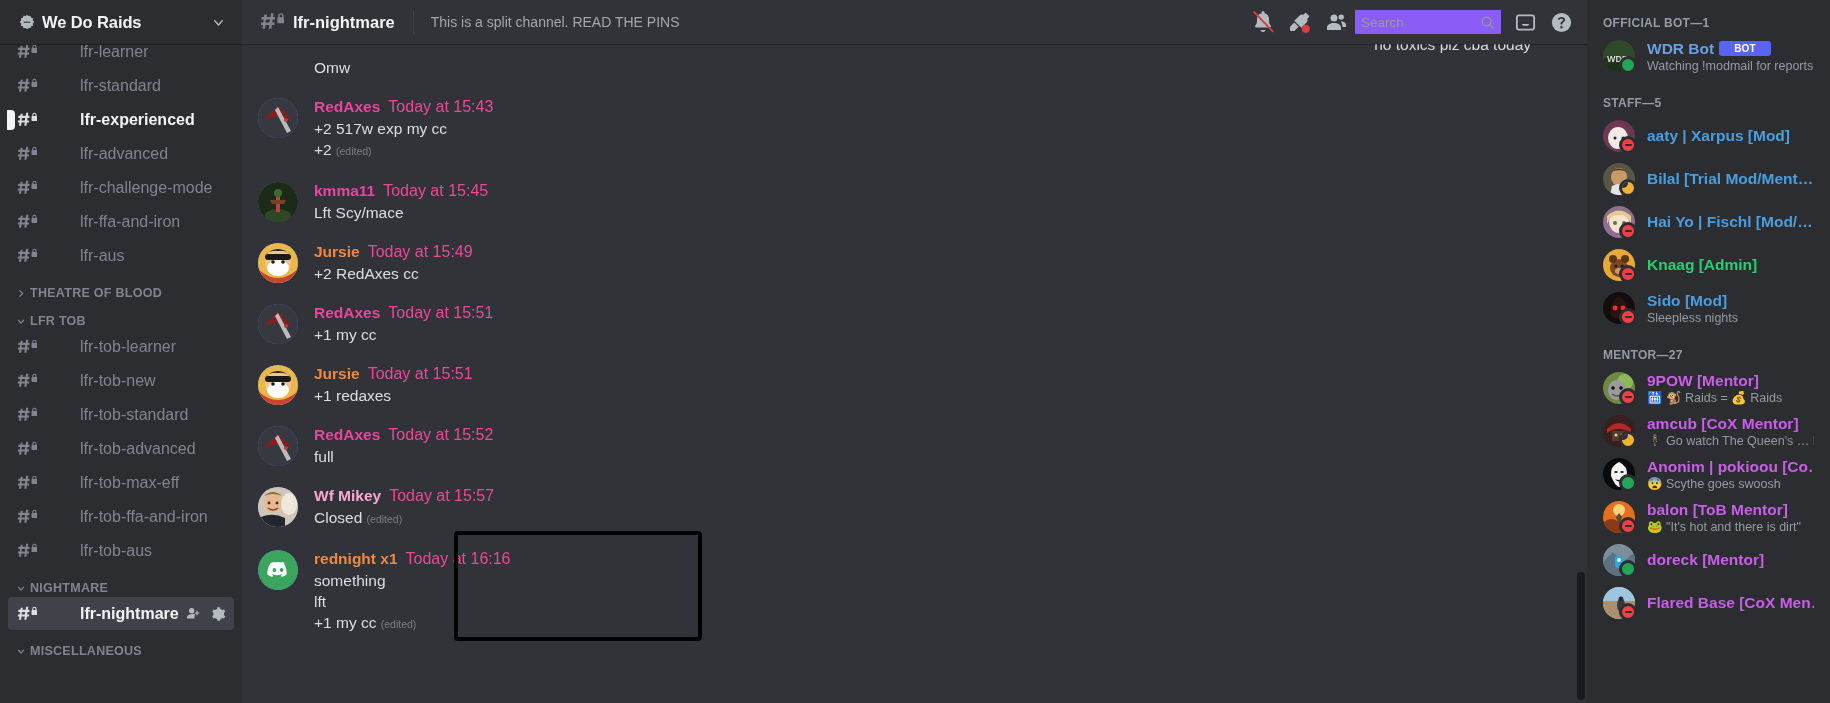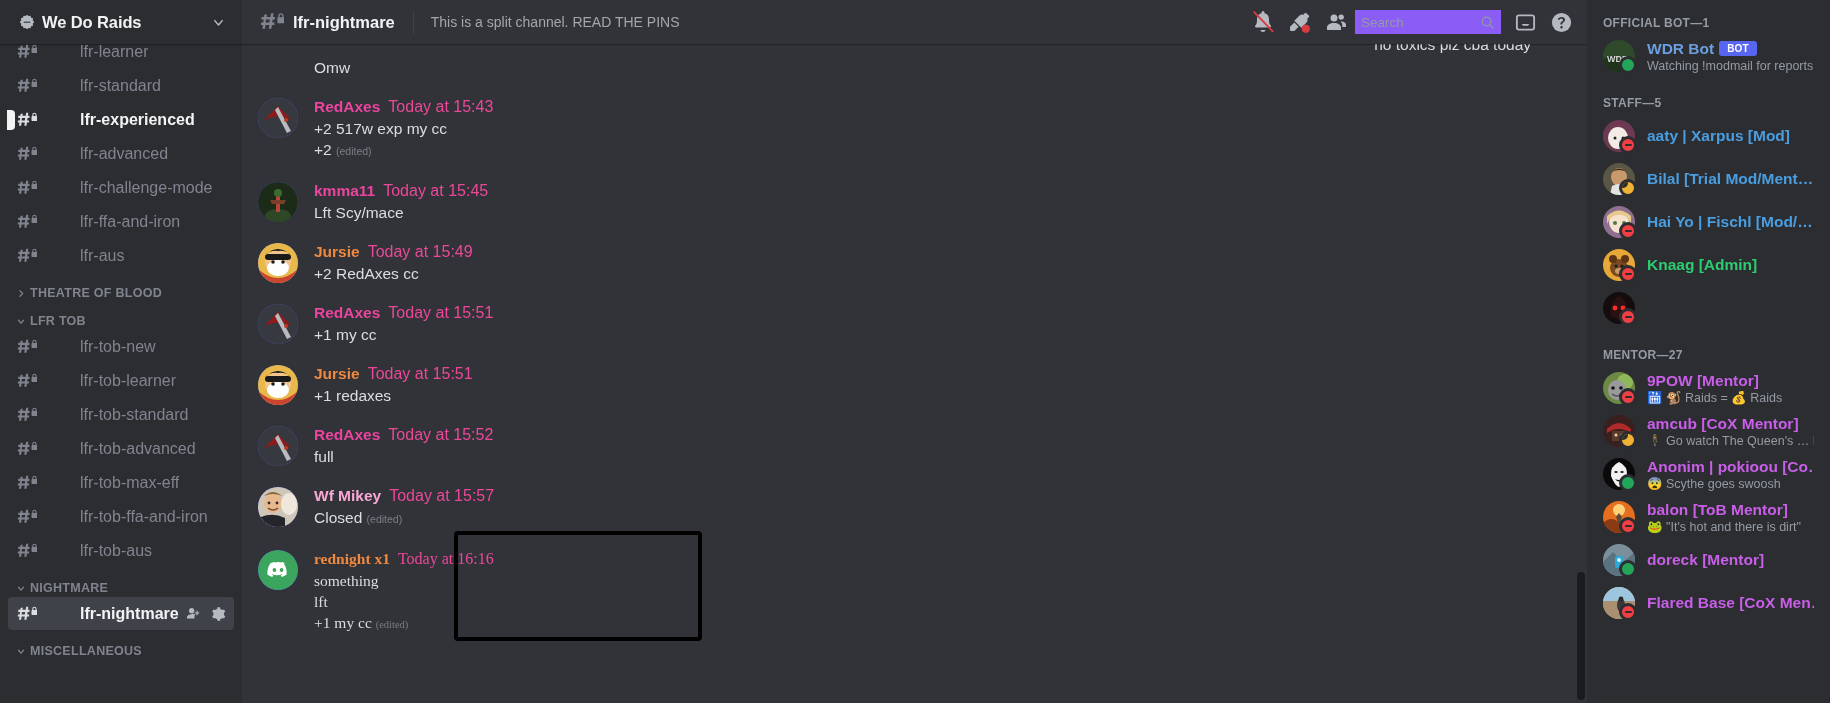--- a/index.html
+++ b/index.html
@@ -100,21 +100,21 @@
   .status.dnd { background: #f23f43; }
   .status.idle { background: #f0b232; }
   .status.dnd::after { content:''; position:absolute; left:2.5px; top:4.7px; width:7px; height:2.6px; background:#2b2d31; border-radius:1px; }
   .status.idle { background: #f0b232; overflow: hidden; }
   .status.idle::after { content:''; position:absolute; left:-4px; top:-4px; width:10px; height:10px; border-radius:50%; background:#2b2d31; }
   .m-info { min-width: 0; flex: 1; }
   .m-name { font-size: 15.5px; font-weight: 600; white-space: nowrap; overflow: hidden; text-overflow: clip; line-height: 20px; }
   .m-sub { font-size: 12.5px; color: #949ba4; white-space: nowrap; overflow: hidden; line-height: 15px; display: flex; align-items: center; gap: 3px; text-align: center; }
   .bot-tag {
     background: #5865f2; color: #fff; font-size: 10px; font-weight: bold;
-    border-radius: 3px; padding: 1px 8px; margin-left: 5px; vertical-align: 2px;
+    border-radius: 3px; padding: 1px 15px; margin-left: 5px; vertical-align: 2px;
     letter-spacing: .2px; display: inline-block; line-height: 13px;
   }
 </style>
 </head>
 <body>
 
 <div class="app">
 
   <div class="sidebar">
 
@@ -214,30 +214,30 @@
           </span>
           <span class="cat-name">LFR TOB</span>
         </div>
         <div class="chan-row">
           <span class="hashicon">
             <svg width="20" height="20" viewBox="0 0 24 24" fill="currentColor">
               <path d="M10.99 3.16l-.53 3.84H6.6l.35-2.5H4.4l-.35 2.5H1.5v2.5h2.2l-.42 3H1v2.5h1.93l-.54 3.84h2.55l.54-3.84h3.86l-.54 3.84h2.55l.54-3.84h2.56v-2.5h-2.21l.42-3h2.29V7h-1.94l.54-3.84h-2.56zM9.8 9.5l-.42 3H5.52l.42-3H9.8z"></path>
               <path d="M18.3 7.2V5.9a2.6 2.6 0 015.2 0v1.3h.6c.5 0 .9.4.9.9v4.3c0 .5-.4.9-.9.9h-5.8c-.5 0-.9-.4-.9-.9V8.1c0-.5.4-.9.9-.9h.1zm1.3 0h2.6V5.9a1.3 1.3 0 00-2.6 0v1.3z"></path>
             </svg>
           </span>
+          <span class="chan-name">lfr-tob-learner</span>
+        </div>
+        <div class="chan-row">
+          <span class="hashicon">
+            <svg width="20" height="20" viewBox="0 0 24 24" fill="currentColor">
+              <path d="M10.99 3.16l-.53 3.84H6.6l.35-2.5H4.4l-.35 2.5H1.5v2.5h2.2l-.42 3H1v2.5h1.93l-.54 3.84h2.55l.54-3.84h3.86l-.54 3.84h2.55l.54-3.84h2.56v-2.5h-2.21l.42-3h2.29V7h-1.94l.54-3.84h-2.56zM9.8 9.5l-.42 3H5.52l.42-3H9.8z"></path>
+              <path d="M18.3 7.2V5.9a2.6 2.6 0 015.2 0v1.3h.6c.5 0 .9.4.9.9v4.3c0 .5-.4.9-.9.9h-5.8c-.5 0-.9-.4-.9-.9V8.1c0-.5.4-.9.9-.9h.1zm1.3 0h2.6V5.9a1.3 1.3 0 00-2.6 0v1.3z"></path>
+            </svg>
+          </span>
           <span class="chan-name">lfr-tob-new</span>
-        </div>
-        <div class="chan-row">
-          <span class="hashicon">
-            <svg width="20" height="20" viewBox="0 0 24 24" fill="currentColor">
-              <path d="M10.99 3.16l-.53 3.84H6.6l.35-2.5H4.4l-.35 2.5H1.5v2.5h2.2l-.42 3H1v2.5h1.93l-.54 3.84h2.55l.54-3.84h3.86l-.54 3.84h2.55l.54-3.84h2.56v-2.5h-2.21l.42-3h2.29V7h-1.94l.54-3.84h-2.56zM9.8 9.5l-.42 3H5.52l.42-3H9.8z"></path>
-              <path d="M18.3 7.2V5.9a2.6 2.6 0 015.2 0v1.3h.6c.5 0 .9.4.9.9v4.3c0 .5-.4.9-.9.9h-5.8c-.5 0-.9-.4-.9-.9V8.1c0-.5.4-.9.9-.9h.1zm1.3 0h2.6V5.9a1.3 1.3 0 00-2.6 0v1.3z"></path>
-            </svg>
-          </span>
-          <span class="chan-name">lfr-tob-learner</span>
         </div>
         <div class="chan-row">
           <span class="hashicon">
             <svg width="20" height="20" viewBox="0 0 24 24" fill="currentColor">
               <path d="M10.99 3.16l-.53 3.84H6.6l.35-2.5H4.4l-.35 2.5H1.5v2.5h2.2l-.42 3H1v2.5h1.93l-.54 3.84h2.55l.54-3.84h3.86l-.54 3.84h2.55l.54-3.84h2.56v-2.5h-2.21l.42-3h2.29V7h-1.94l.54-3.84h-2.56zM9.8 9.5l-.42 3H5.52l.42-3H9.8z"></path>
               <path d="M18.3 7.2V5.9a2.6 2.6 0 015.2 0v1.3h.6c.5 0 .9.4.9.9v4.3c0 .5-.4.9-.9.9h-5.8c-.5 0-.9-.4-.9-.9V8.1c0-.5.4-.9.9-.9h.1zm1.3 0h2.6V5.9a1.3 1.3 0 00-2.6 0v1.3z"></path>
             </svg>
           </span>
           <span class="chan-name">lfr-tob-standard</span>
         </div>
@@ -502,21 +502,21 @@
                 <ellipse cx="31" cy="17" rx="8" ry="11" fill="#efe7dc"></ellipse>
               </svg></div>
             <div class="msg-body">
               <div class="msg-head">
                 <span class="msg-author" style="color:#f9a8d4">Wf Mikey</span>
                 <span class="msg-time">Today at 15:57</span>
               </div>
               <div class="msg-text"><span>Closed</span> <span class="edited">(edited)</span></div>
             </div>
           </div>
-          <div class="msg" style="margin-top: 14px; font-family: Liberation Serif, serif;">
+          <div class="msg" style="margin-top: 14px;">
             <div class="msg-avatar"><svg viewBox="0 0 40 40">
                 <rect width="40" height="40" rx="20" fill="#3ba55d"></rect>
                 <path d="M27.6 13.2a16 16 0 00-4-1.2l-.3.5a14 14 0 00-6.6 0l-.3-.5a16 16 0 00-4 1.2c-2.6 3.8-3.3 7.5-3 11.2a16 16 0 004.9 2.5l1-1.6a10 10 0 01-1.6-.8l.4-.3a11.4 11.4 0 009.8 0l.4.3c-.5.3-1 .6-1.6.8l1 1.6a16 16 0 004.9-2.5c.4-4.3-.6-8-3-11.2zM16.4 22.1c-1 0-1.8-.9-1.8-2s.8-2 1.8-2 1.8.9 1.8 2-.8 2-1.8 2zm7.2 0c-1 0-1.8-.9-1.8-2s.8-2 1.8-2 1.8.9 1.8 2-.8 2-1.8 2z" fill="#fff"></path>
               </svg></div>
             <div class="msg-body">
               <div class="msg-head">
                 <span class="msg-author" style="color:#f0883e">rednight x1</span>
                 <span class="msg-time">Today at 16:16</span>
               </div>
               <div class="msg-text"><span>something</span></div>
@@ -614,20 +614,24 @@
         <div class="member">
           <div class="m-avatar">
             <span class="pic"><svg viewBox="0 0 32 32">
                 <rect width="32" height="32" fill="#140d0d"></rect>
                 <path d="M16 4 Q26 10 24 24 Q16 30 8 24 Q6 10 16 4Z" fill="#2a1212"></path>
                 <circle cx="12" cy="16" r="2.4" fill="#ff2b2b"></circle>
                 <circle cx="20" cy="16" r="2.4" fill="#ff2b2b"></circle>
               </svg></span>
             <span class="status dnd"></span>
           </div>
+          <div class="m-info">
+            <div class="m-name" style="color:#4a9ee0"><span>Sido [Mod]</span></div>
+            <div class="m-sub">Sleepless nights</div>
+          </div>
         </div>
         <div class="mgroup">MENTOR—27</div>
         <div class="member">
           <div class="m-avatar">
             <span class="pic"><svg viewBox="0 0 32 32">
                 <rect width="32" height="32" fill="#6d8a44"></rect>
                 <circle cx="22" cy="10" r="8" fill="#8fb85a"></circle>
                 <ellipse cx="14" cy="18" rx="9" ry="10" fill="#9a9a9a"></ellipse>
                 <circle cx="10" cy="16" r="1.8" fill="#111"></circle>
                 <circle cx="18" cy="16" r="1.8" fill="#111"></circle>

